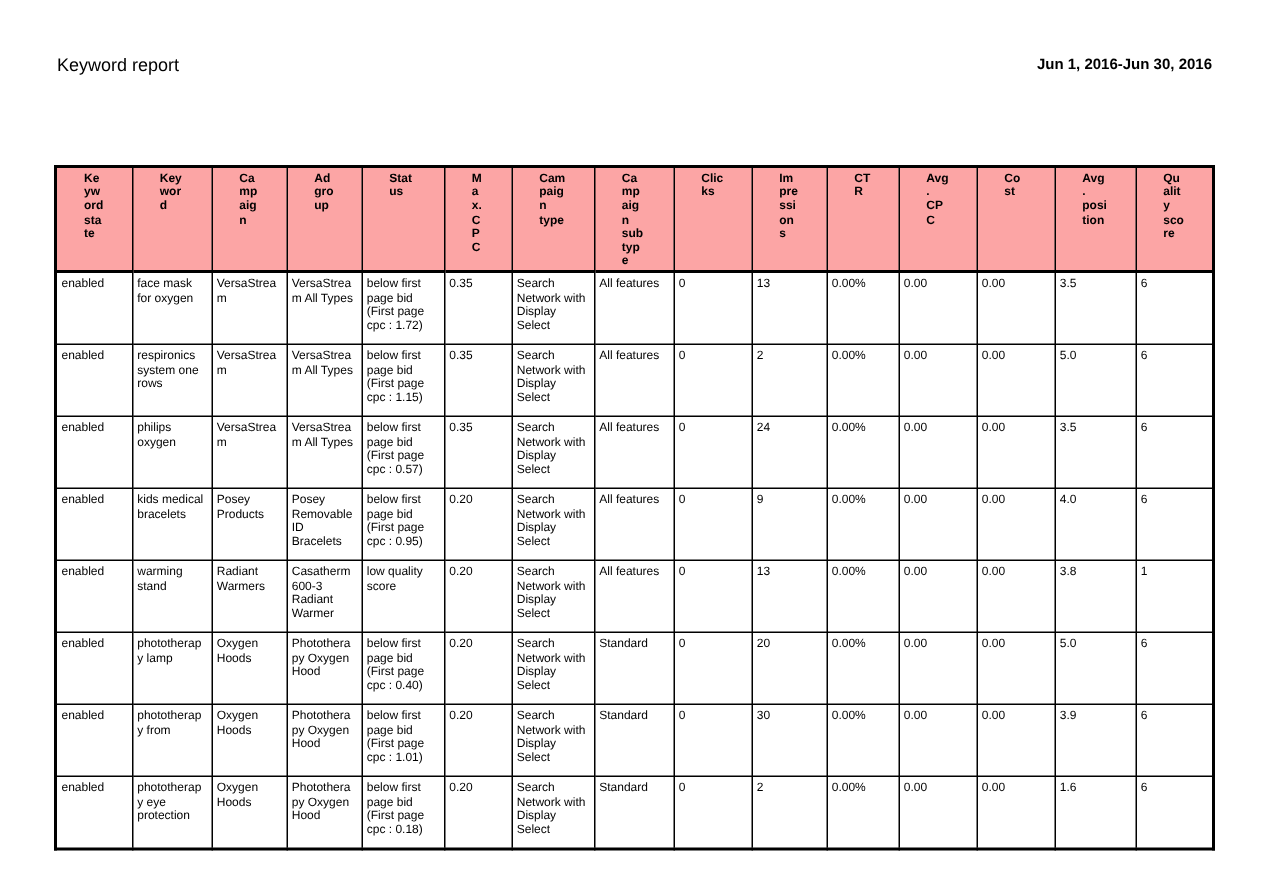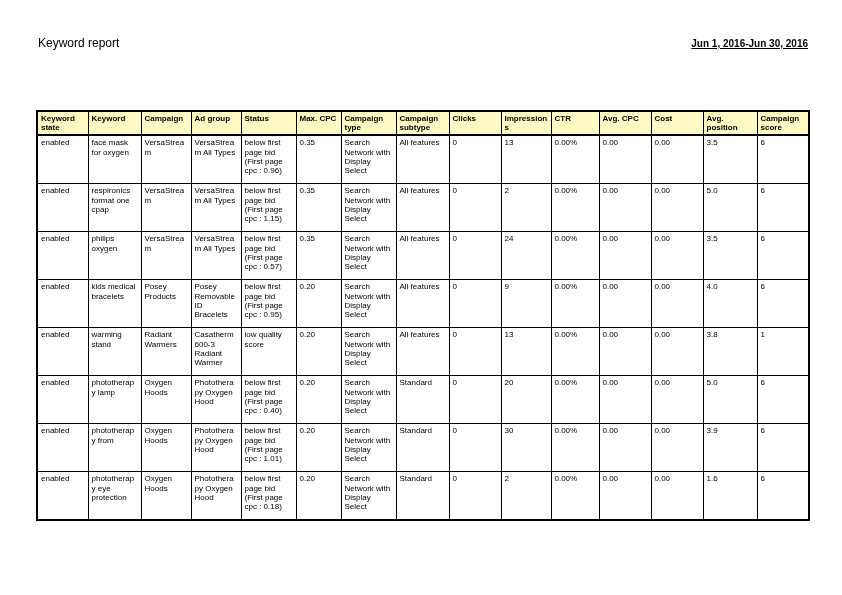--- a/index.html
+++ b/index.html
@@ -18,45 +18,44 @@
     top: 36px;
     font-size: 12px;
     font-weight: normal;
   }
   .report-date {
     position: absolute;
     right: 34px;
     top: 38px;
     font-size: 10px;
     font-weight: bold;
-    text-decoration: underline;
   }
   .report-note {
     position: absolute;
     left: 38px;
     top: 84px;
     font-size: 8.5px;
   }
   table.report-table {
     position: absolute;
     left: 36px;
     top: 110px;
     width: 772px;
     border-collapse: collapse;
     table-layout: fixed;
     font-size: 8px;
     line-height: 1.15;
     border: 2px solid #000000;
   }
   table.report-table th {
-    background: #fef9c3;
+    background: #fca5a5;
     font-weight: bold;
     text-align: left;
     vertical-align: top;
-    padding: 2px 3px;
+    padding: 2px 18px;
     height: 14px;
     border: 1px solid #000000;
     border-bottom: 2px solid #000000;
     word-wrap: break-word;
     overflow-wrap: break-word;
   }
   table.report-table td {
     vertical-align: top;
     text-align: left;
     padding: 2px 3px;
@@ -103,44 +102,44 @@
           <th>Status</th>
           <th>Max. CPC</th>
           <th>Campaign type</th>
           <th>Campaign subtype</th>
           <th>Clicks</th>
           <th>Impressions</th>
           <th>CTR</th>
           <th>Avg. CPC</th>
           <th>Cost</th>
           <th>Avg. position</th>
-          <th>Campaign score</th>
+          <th>Quality score</th>
         </tr>
     </thead>
     <tbody>
         <tr>
           <td>enabled</td>
           <td>face mask for oxygen</td>
           <td>VersaStream</td>
           <td>VersaStream All Types</td>
-          <td>below first page bid (First page cpc : 0.96)</td>
+          <td>below first page bid (First page cpc : 1.72)</td>
           <td>0.35</td>
           <td>Search Network with Display Select</td>
           <td>All features</td>
           <td>0</td>
           <td>13</td>
           <td>0.00%</td>
           <td>0.00</td>
           <td>0.00</td>
           <td>3.5</td>
           <td>6</td>
         </tr>
         <tr>
           <td>enabled</td>
-          <td>respironics format one cpap</td>
+          <td>respironics system one rows</td>
           <td>VersaStream</td>
           <td>VersaStream All Types</td>
           <td>below first page bid (First page cpc : 1.15)</td>
           <td>0.35</td>
           <td>Search Network with Display Select</td>
           <td>All features</td>
           <td>0</td>
           <td>2</td>
           <td>0.00%</td>
           <td>0.00</td>

